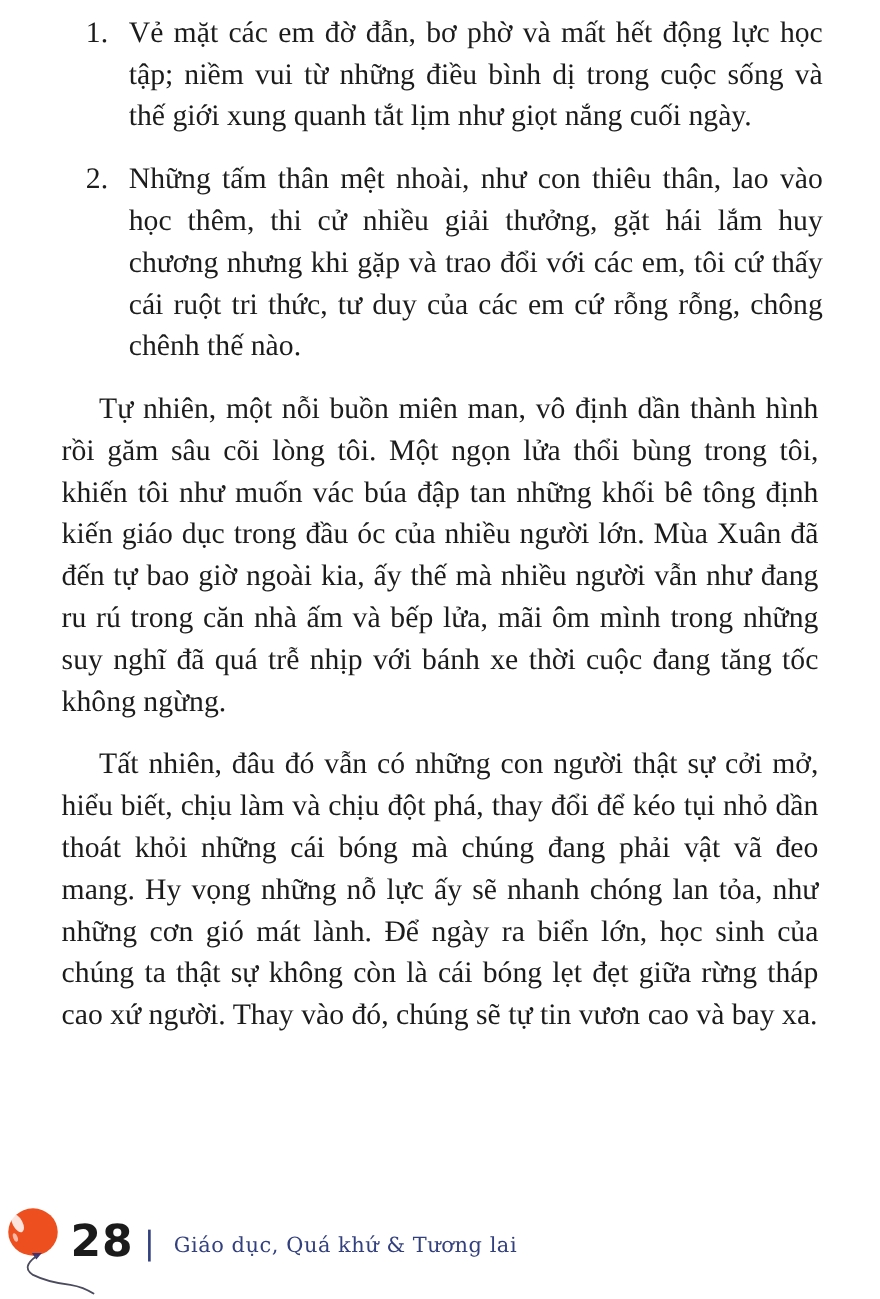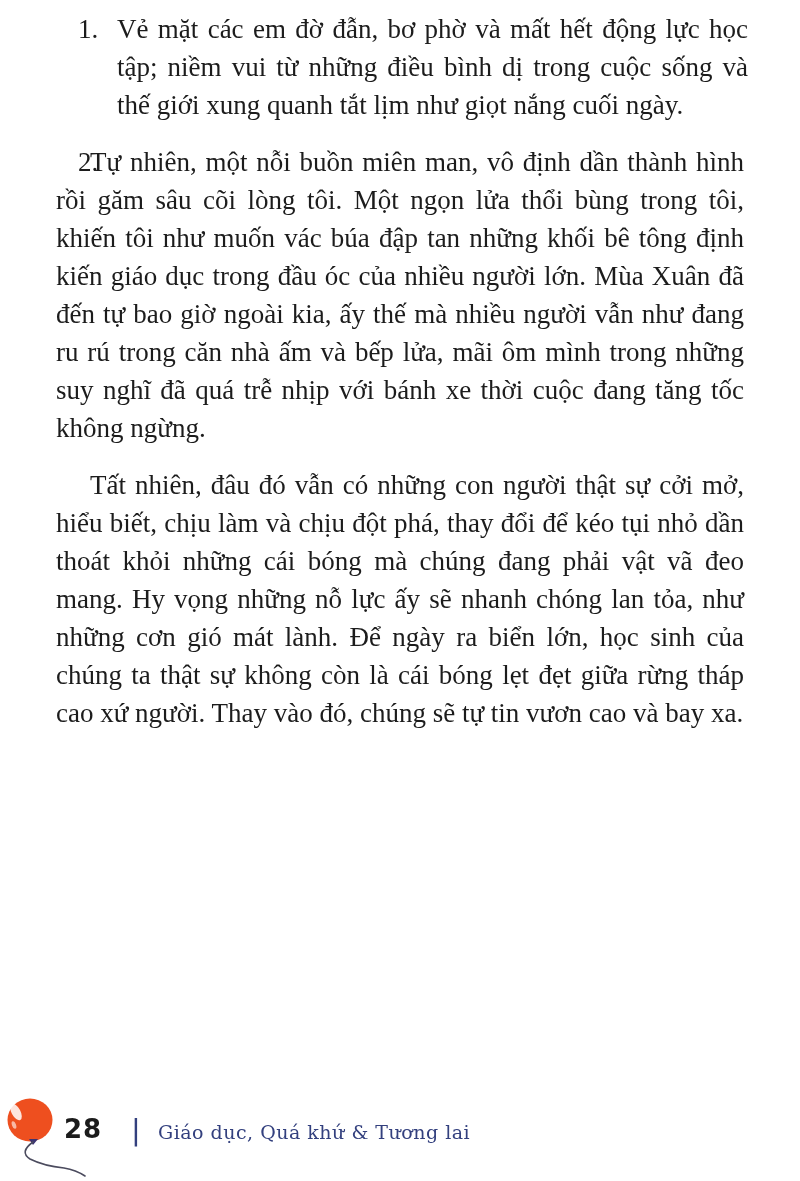--- a/index.html
+++ b/index.html
@@ -55,21 +55,21 @@
     width:100px;height:88px;
   }
   .balloon-body{ fill:var(--balloon); }
   .balloon-knot{ fill:#3c3473; }
   .balloon-string{ stroke:#4b4b5e; stroke-width:1.6; fill:none; stroke-linecap:round; }
   .page-number{
     position:absolute;
     left:64px;top:24px;
     font-family:"DejaVu Sans", sans-serif;
     font-weight:bold;
-    font-size:26px;
+    font-size:40px;
     line-height:30px;
     color:#1b1b1b;
     letter-spacing:1px;
   }
   .footer-separator{
     position:absolute;
     left:131px;top:26px;
     font-family:"DejaVu Sans", sans-serif;
     font-size:29px;
     line-height:29px;
@@ -94,20 +94,21 @@
 
   <div class="content">
 
     <div class="numbered-list">
       <div class="list-item">
         <span class="list-number">1.</span>
         <span>Vẻ mặt các em đờ đẫn, bơ phờ và mất hết động lực học tập; niềm vui từ những điều bình dị trong cuộc sống và thế giới xung quanh tắt lịm như giọt nắng cuối ngày.</span>
       </div>
       <div class="list-item">
         <span class="list-number">2.</span>
+        <span>Những tấm thân mệt nhoài, như con thiêu thân, lao vào học thêm, thi cử nhiều giải thưởng, gặt hái lắm huy chương nhưng khi gặp và trao đổi với các em, tôi cứ thấy cái ruột tri thức, tư duy của các em cứ rỗng rỗng, chông chênh thế nào.</span>
       </div>
     </div>
 
     <p class="para">Tự nhiên, một nỗi buồn miên man, vô định dần thành hình rồi găm sâu cõi lòng tôi. Một ngọn lửa thổi bùng trong tôi, khiến tôi như muốn vác búa đập tan những khối bê tông định kiến giáo dục trong đầu óc của nhiều người lớn. Mùa Xuân đã đến tự bao giờ ngoài kia, ấy thế mà nhiều người vẫn như đang ru rú trong căn nhà ấm và bếp lửa, mãi ôm mình trong những suy nghĩ đã quá trễ nhịp với bánh xe thời cuộc đang tăng tốc không ngừng.</p>
     <p class="para">Tất nhiên, đâu đó vẫn có những con người thật sự cởi mở, hiểu biết, chịu làm và chịu đột phá, thay đổi để kéo tụi nhỏ dần thoát khỏi những cái bóng mà chúng đang phải vật vã đeo mang. Hy vọng những nỗ lực ấy sẽ nhanh chóng lan tỏa, như những cơn gió mát lành. Để ngày ra biển lớn, học sinh của chúng ta thật sự không còn là cái bóng lẹt đẹt giữa rừng tháp cao xứ người. Thay vào đó, chúng sẽ tự tin vươn cao và bay xa.</p>
 
   </div>
 
   <div class="footer">
 

